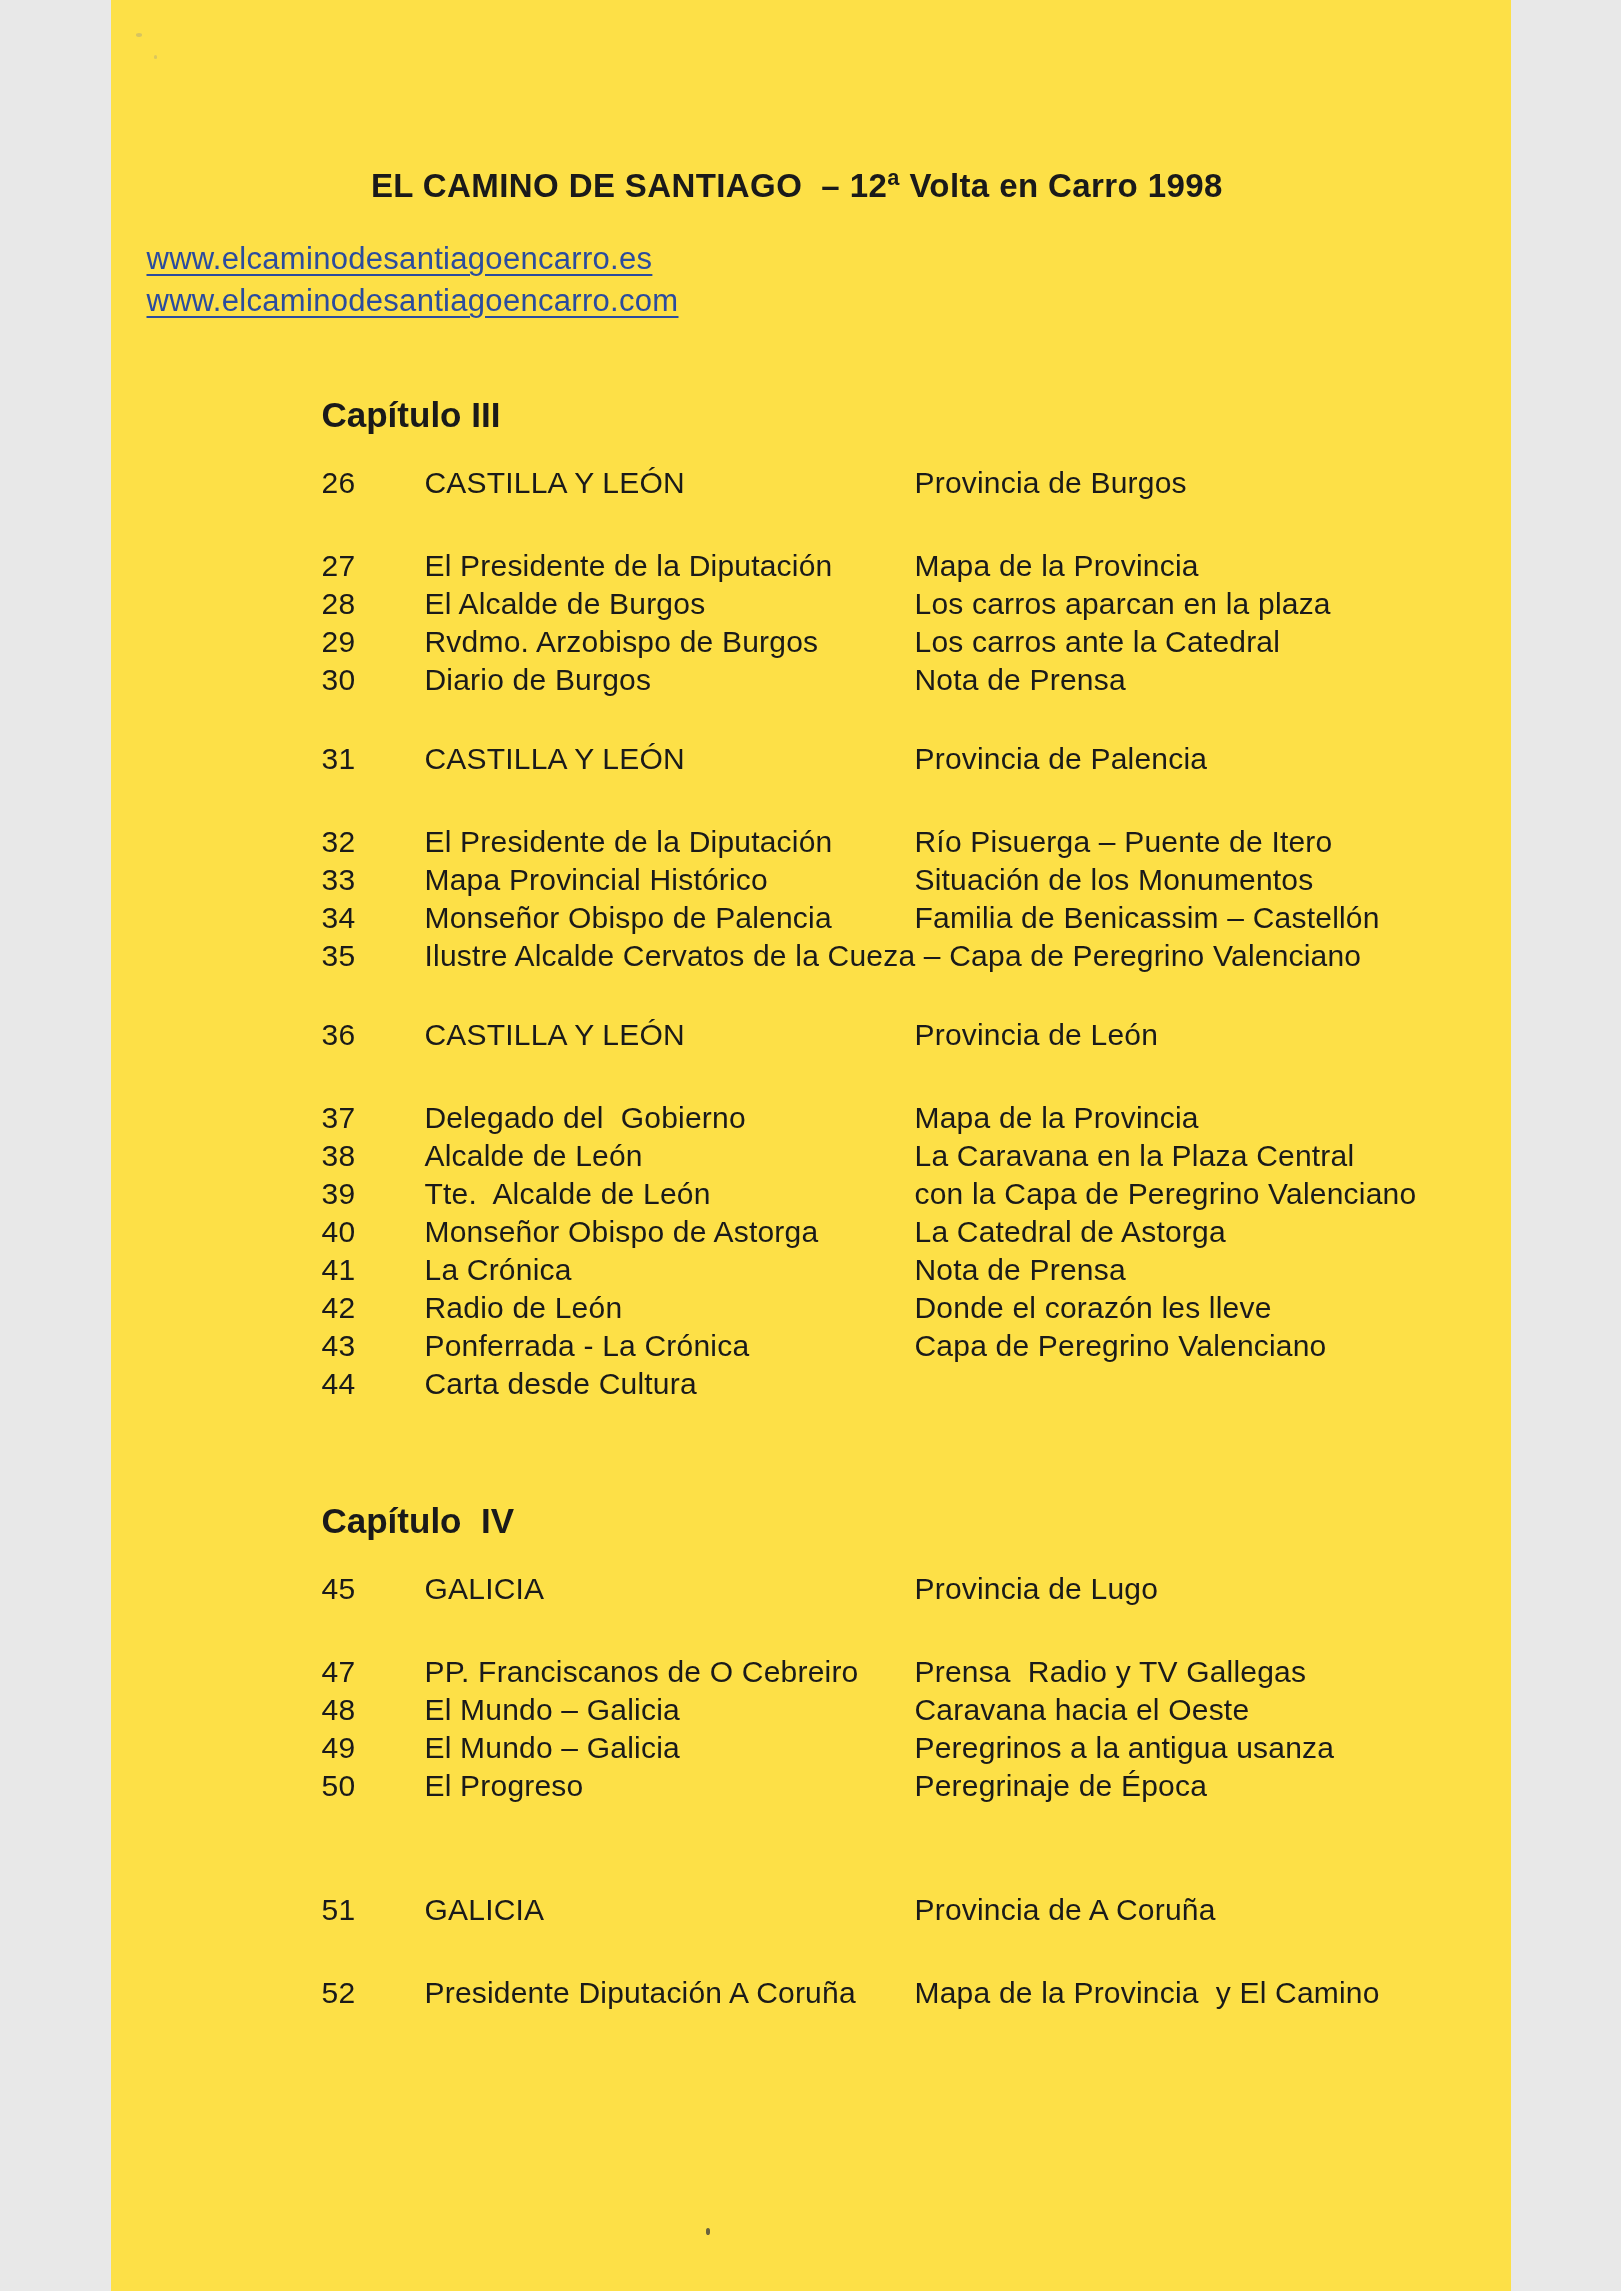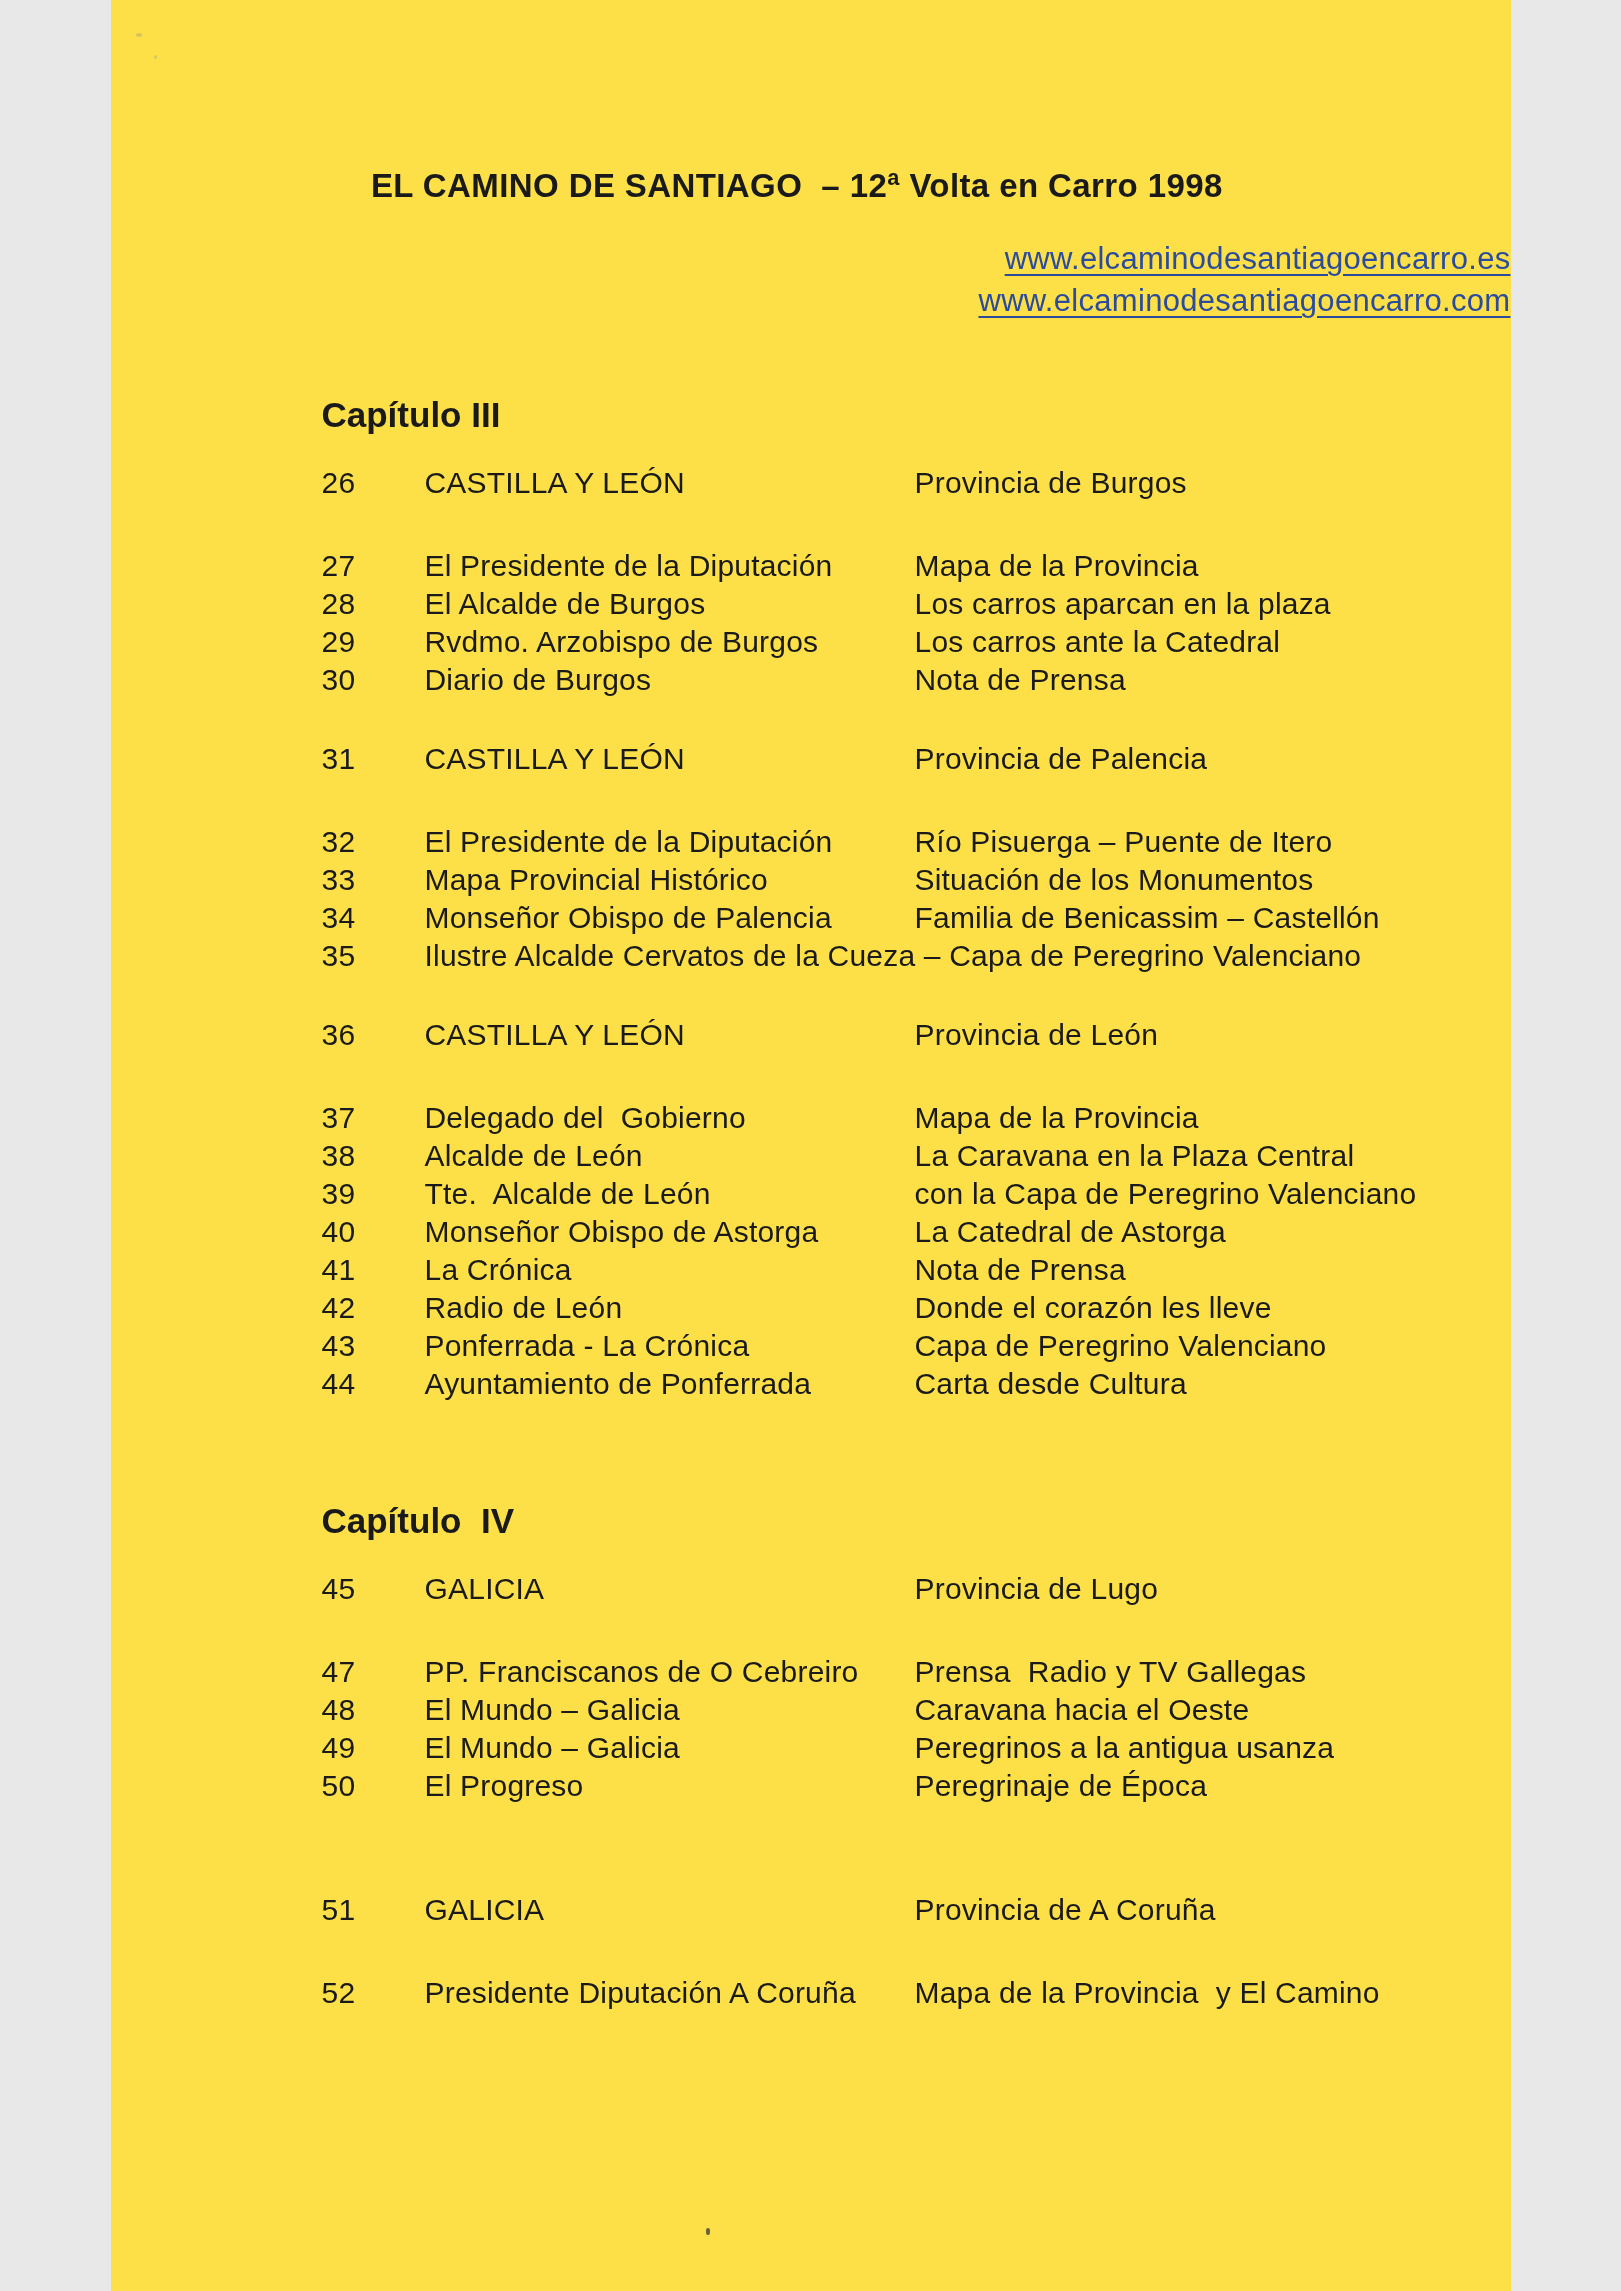--- a/index.html
+++ b/index.html
@@ -8,21 +8,21 @@
   .page {
     position:relative; width:1400px; height:2292px; margin:0 auto;
     background:#fde047; overflow:hidden;
     font-family:"Liberation Sans", sans-serif; color:var(--ink);
   }
   .title {
     margin:0; padding-top:167px; text-align:center;
     font-size:33px; font-weight:700; letter-spacing:0.4px; white-space:pre;
     transform:translateX(-13.7px);
   }
-  .links { margin-top:33px; text-align:right;padding-left:36px; }
+  .links { margin-top:33px; text-align:left;padding-left:36px; }
   .links a {
     display:block; font-size:31px; line-height:42px; letter-spacing:0.3px;
     color:var(--link); text-decoration:underline;
     text-decoration-thickness:2px; text-underline-offset:4.9px; white-space:pre;
     cursor:pointer;
   }
   .chapter-heading {
     margin:73px 0 0 211px; font-size:35px; font-weight:700; white-space:pre;
   }
   .chapter.second .chapter-heading { margin-top:98px; }
@@ -142,21 +142,20 @@
             <span class="c1">Radio de León</span>
             <span class="c2">Donde el corazón les lleve</span>
           </div>
           <div class="row item-row">
             <span class="num">43</span>
             <span class="c1">Ponferrada - La Crónica</span>
             <span class="c2">Capa de Peregrino Valenciano</span>
           </div>
           <div class="row item-row">
             <span class="num">44</span>
-            <span class="c1">Ayuntamiento de Ponferrada</span>
             <span class="c2">Carta desde Cultura</span>
           </div>
         </div>
       </div>
   </section>
 
   <section class="chapter second">
     <h2 class="chapter-heading">Capítulo  IV</h2>
     <div class="groups">
         <div class="toc-group">

